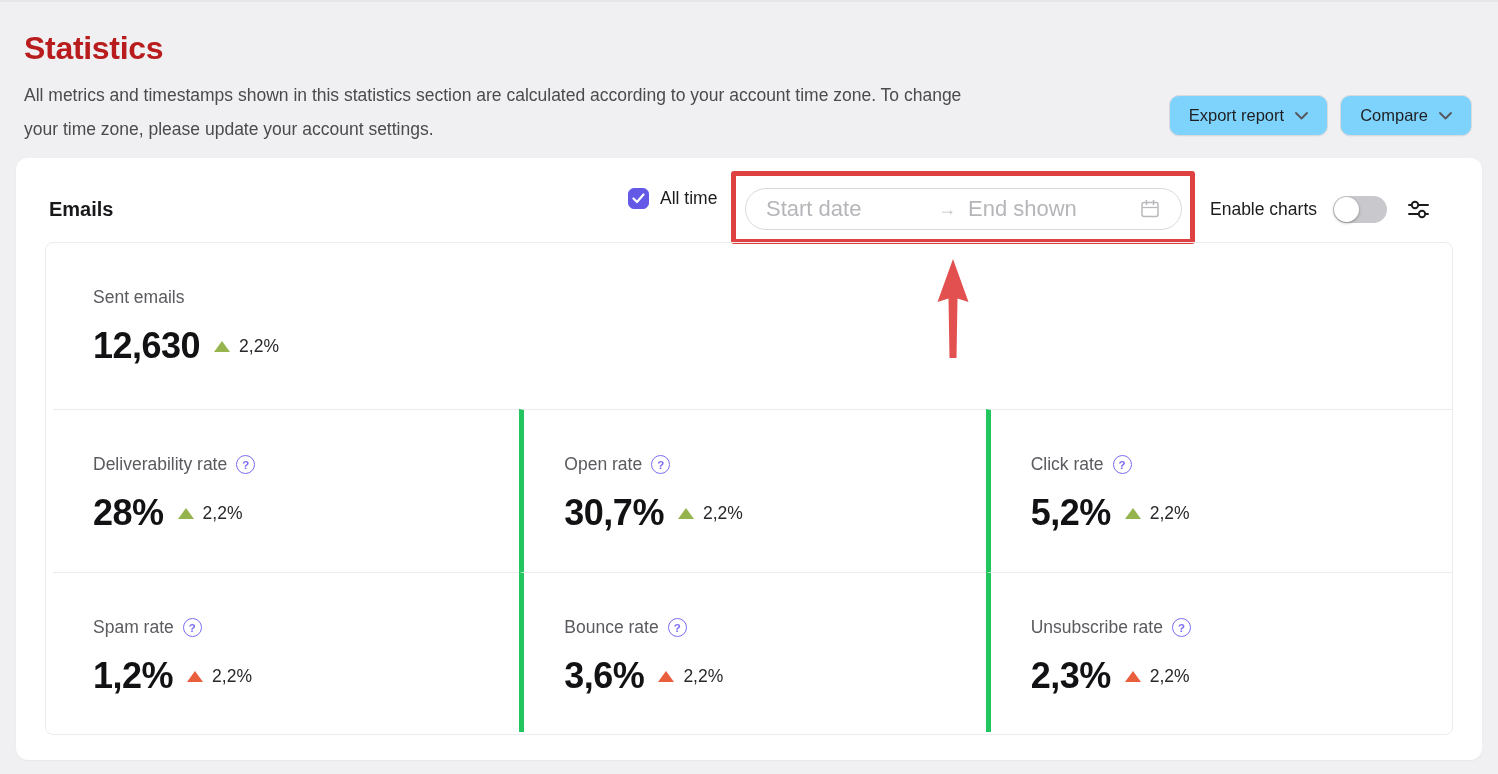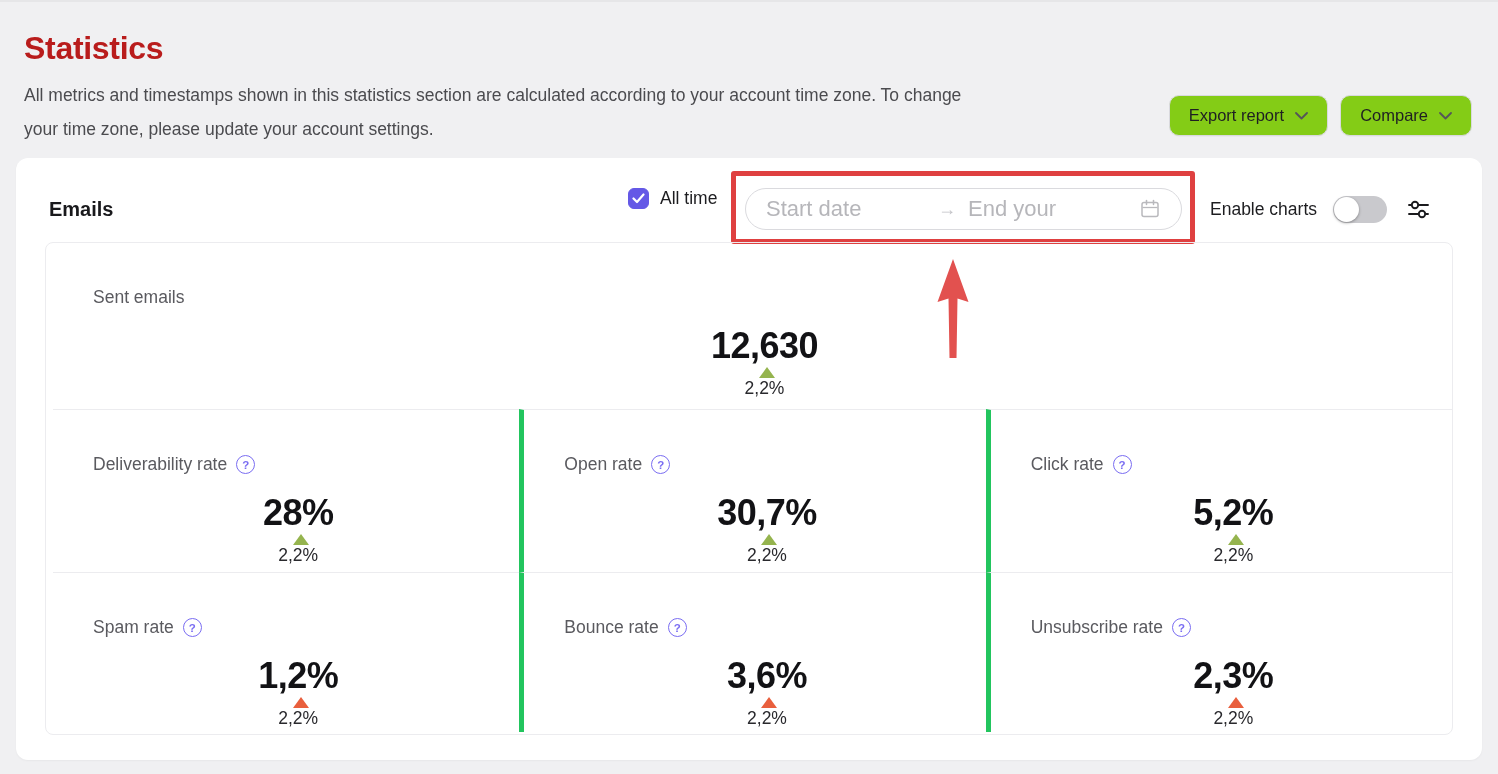--- a/index.html
+++ b/index.html
@@ -18,21 +18,21 @@
   }
   .page-desc {
     position:absolute; left:24px; top:76px; width:1062px;
     font-size:17.5px; line-height:34px; color:#4b4b4f;
   }
   .top-buttons {
     position:absolute; right:26px; top:93px;
     display:flex; gap:12px;
   }
   .btn {
-    height:41px; background:#84cc16; border:1px solid #d9d9de; border-radius:10px;
+    height:41px; background:#7dd3fc; border:1px solid #d9d9de; border-radius:10px;
     display:flex; align-items:center; gap:11px; padding:0 19px;
     font-size:16.5px; color:#1f1f23; cursor:pointer;
     box-shadow:0 1px 1px rgba(0,0,0,0.03);
   }
   .chev { width:13px; height:8px; display:block; }
   
   .card {
     position:absolute; left:16px; top:156px; width:1466px; height:602px;
     background:#ffffff; border-radius:12px;
     box-shadow:0 1px 2px rgba(0,0,0,0.04);
@@ -98,21 +98,21 @@
   .cell-wide { grid-column:1 / -1; }
   .bt { border-top:1px solid #ececef; }
   .bl { border-left:5px solid #22c55e; }
   .m-label-row { display:flex; align-items:center; gap:9px; margin-bottom:17px; }
   .m-label { font-size:17.5px; color:#5a5a5f; }
   .help-icon {
     width:19px; height:19px; border-radius:50%; border:1.6px solid #7a6df2;
     color:#7a6df2; font-size:11.5px; font-weight:700;
     display:flex; align-items:center; justify-content:center; cursor:pointer;
   }
-  .m-value-row { display:flex; align-items:center;flex-direction:column; }
+  .m-value-row { display:flex; align-items:center; }
   .m-value { font-size:36px; font-weight:700; color:#121215; letter-spacing:-0.5px; }
   .tri {
     width:0; height:0; margin-left:14px; margin-right:9px;
     border-left:8px solid transparent; border-right:8px solid transparent;
     border-bottom:11px solid #95b44e;
   }
   .tri-green { border-bottom-color:#95b44e; }
   .tri-red   { border-bottom-color:#e95f3d; }
   .m-delta { font-size:17.5px; color:#29292d; }
 </style>
@@ -149,21 +149,21 @@
       <svg width="13" height="11" viewBox="0 0 13 11">
           <polyline points="1.5,5.5 5,9 11.5,1.5" fill="none" stroke="#ffffff" stroke-width="2.2" stroke-linecap="round" stroke-linejoin="round"></polyline>
         </svg>
     </div>
     <span class="all-time-label">All time</span>
   </div>
 
   <div class="date-range">
     <span class="ph start-ph">Start date</span>
     <span class="range-arrow">→</span>
-    <span class="ph">End your</span>
+    <span class="ph">End shown</span>
     <svg class="cal-icon" width="22" height="22" viewBox="0 0 22 22">
       <rect x="3" y="4.5" width="16" height="14" rx="2" fill="none" stroke="#b9b9bd" stroke-width="1.5"></rect>
       <line x1="7.5" y1="2.5" x2="7.5" y2="6.5" stroke="#b9b9bd" stroke-width="1.5" stroke-linecap="round"></line>
       <line x1="14.5" y1="2.5" x2="14.5" y2="6.5" stroke="#b9b9bd" stroke-width="1.5" stroke-linecap="round"></line>
       <line x1="3.5" y1="9.5" x2="18.5" y2="9.5" stroke="#b9b9bd" stroke-width="1.3"></line>
     </svg>
   </div>
 
   <div class="annot-box"></div>
 

